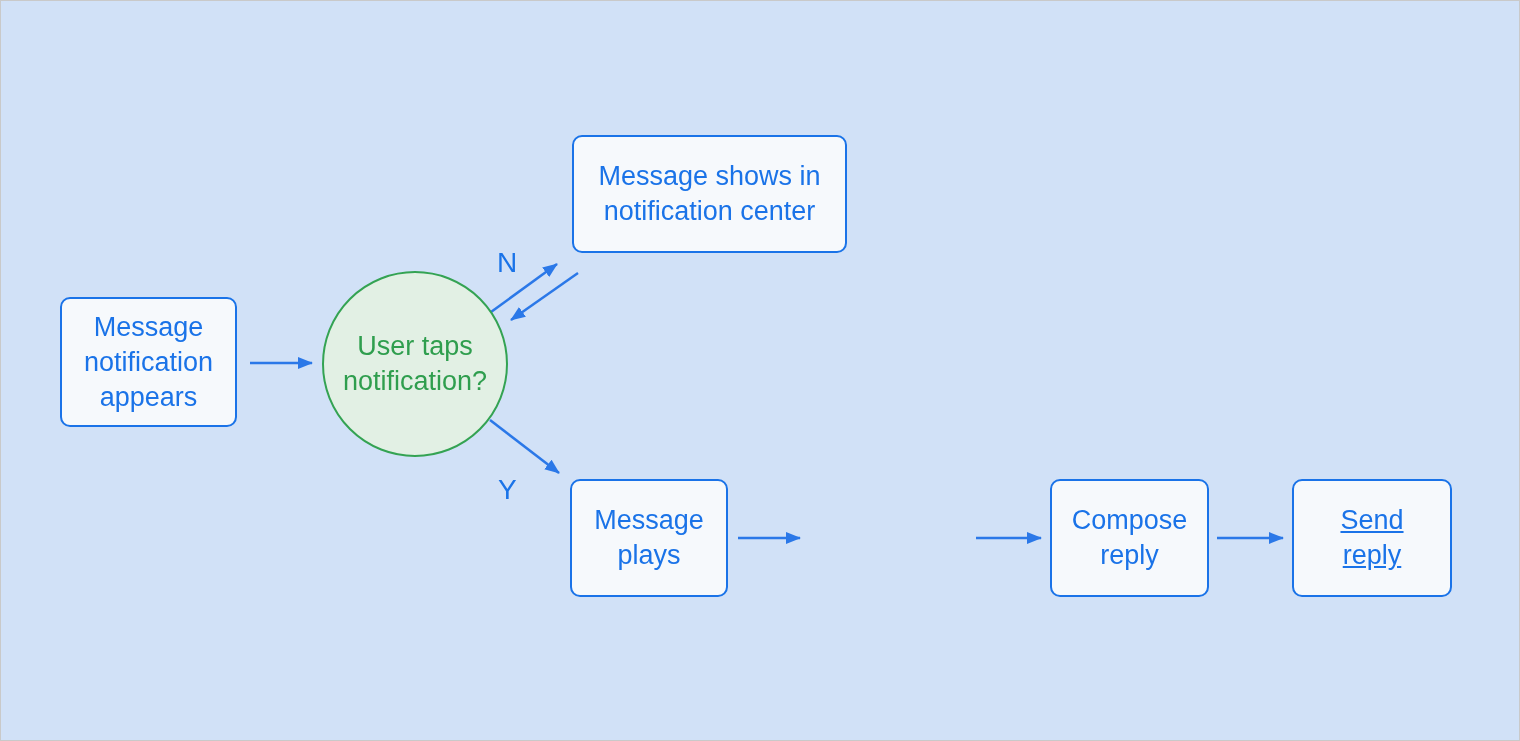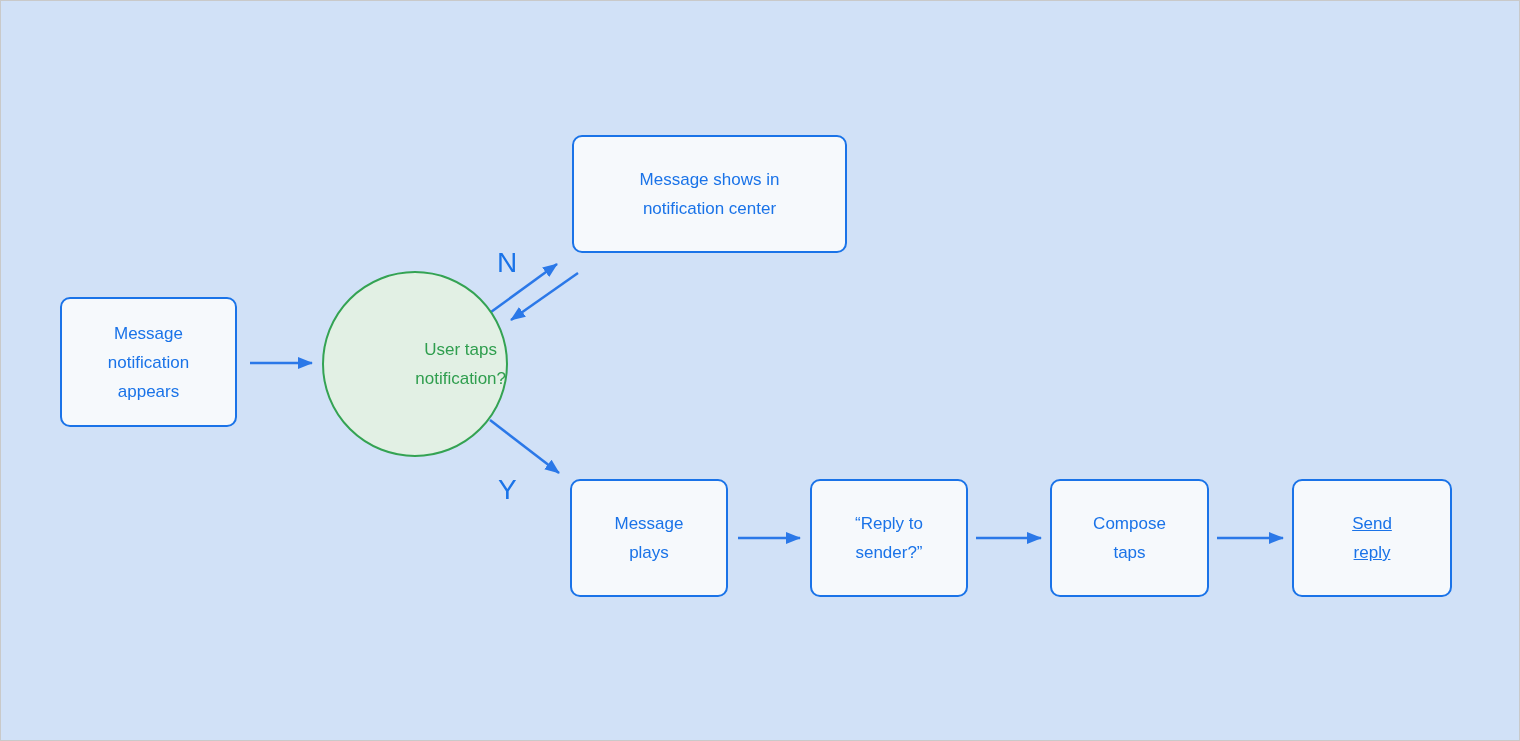--- a/index.html
+++ b/index.html
@@ -43,30 +43,29 @@
   .node {
     position: absolute;
     display: flex;
     align-items: center;
     justify-content: center;
     text-align: center;
     background: var(--node-fill);
     border: 2px solid var(--node-border);
     border-radius: 10px;
     color: var(--node-text);
-    font-size: 17px;
-    line-height: 29px;
+    font-size: 27px;
+    line-height: 35px;
     white-space: pre-line;
   }
   .node--decision {
     border-radius: 50%;
     background: var(--decision-fill);
     border: 2.5px solid var(--decision-border);
     color: var(--decision-text);
-    justify-content: flex-end;
   }
   .edge-label {
     position: absolute;
     color: var(--edge-label-text);
     font-size: 28px;
     line-height: 32px;
   }
   
   .node--start    { left: 59px;   top: 296px; width: 177px; height: 130px; }
   .node--decision-pos { left: 321px; top: 270px; width: 186px; height: 186px; }
@@ -112,28 +111,24 @@
   <div class="node node--ncenter">
     <span>Message shows in
 notification center</span>
   </div>
 
   <div class="node node--plays">
     <span>Message
 plays</span>
   </div>
 
-  <div class="node node--reply">
-    <span>“Reply to
-sender?”</span>
-  </div>
 
   <div class="node node--compose">
     <span>Compose
-taps</span>
+reply</span>
   </div>
 
   <div class="node node--send">
     <span>Send
 reply</span>
   </div>
 
   <div class="edge-label edge-label--n">N</div>
 
   <div class="edge-label edge-label--y">Y</div>

